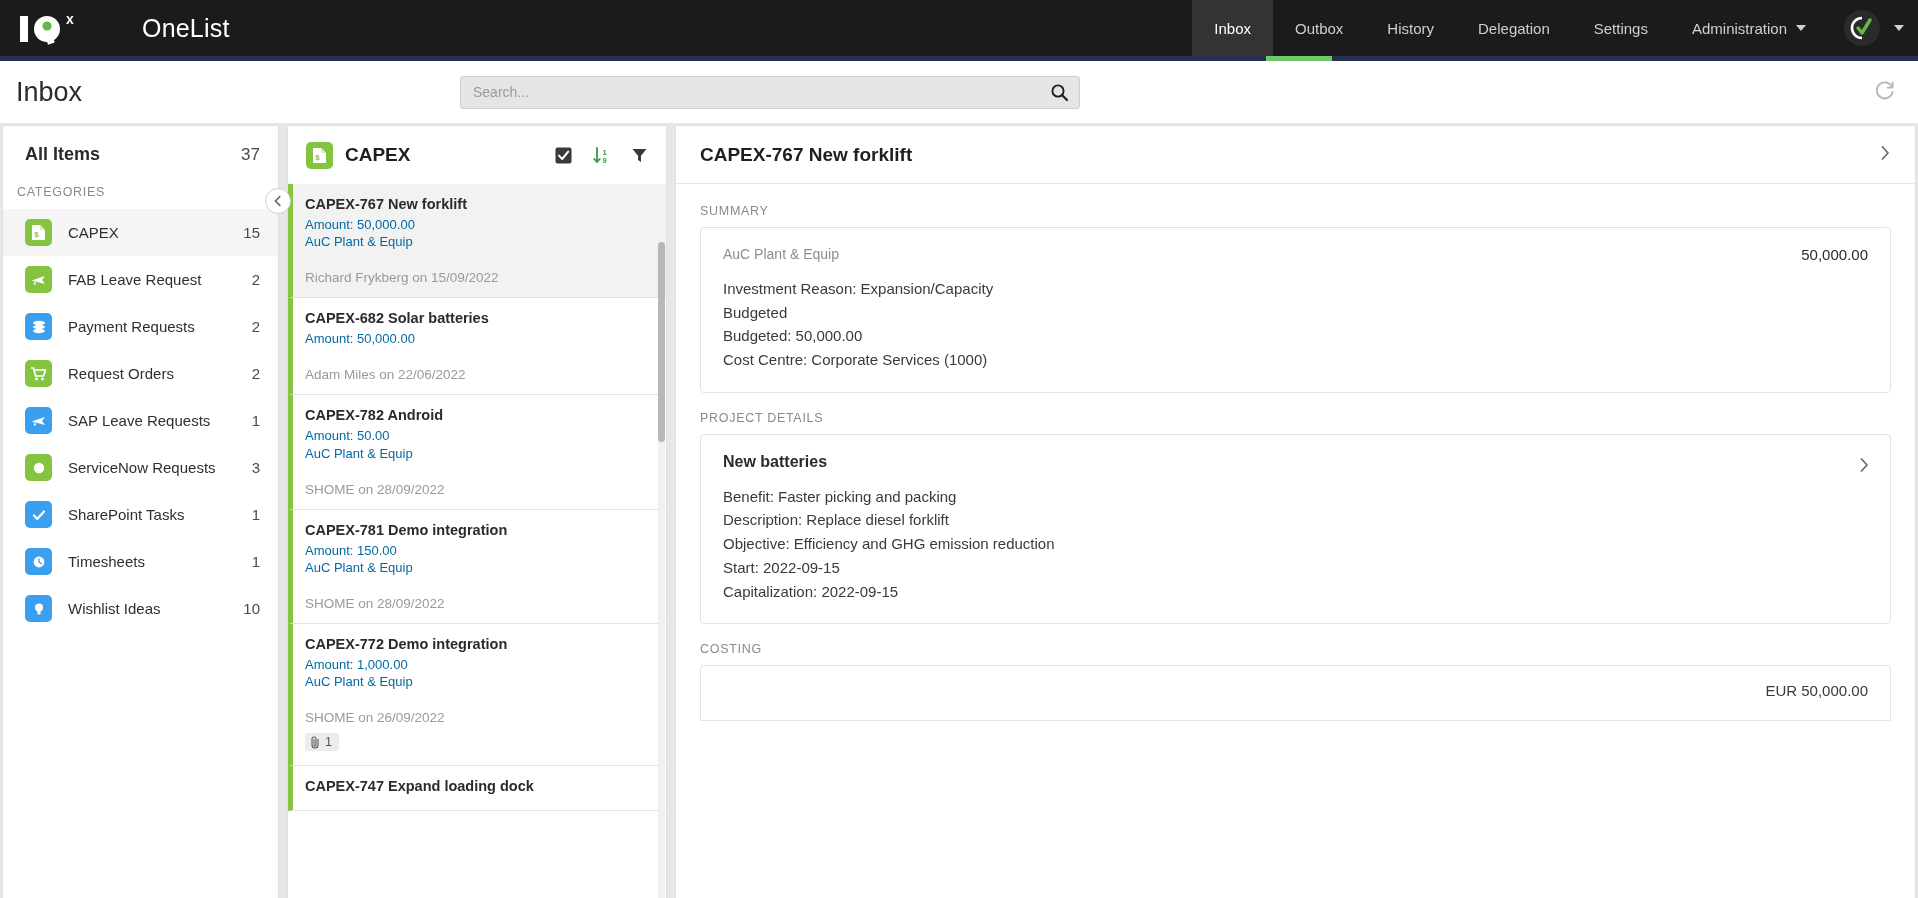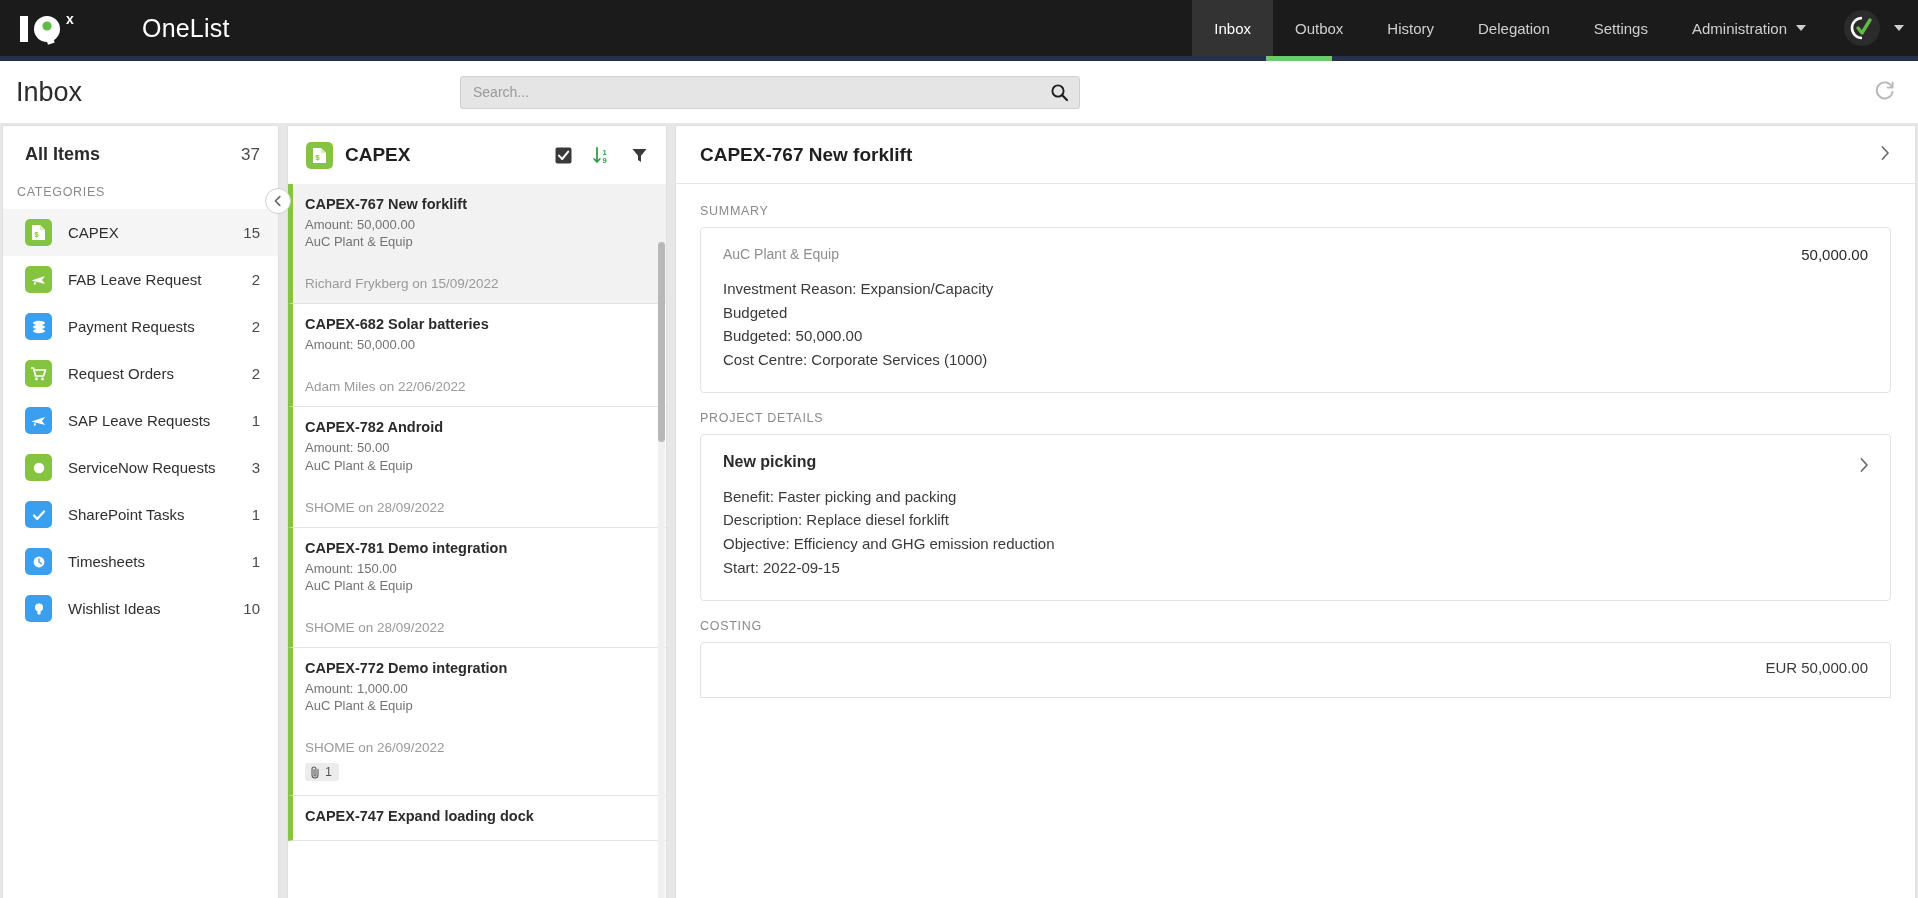--- a/index.html
+++ b/index.html
@@ -142,22 +142,22 @@
   }
   .list-scroll { flex: 1; overflow: hidden; position: relative; }
   .list-item {
     border-left: 5px solid #85c441;
     border-bottom: 1px solid #e3e3e3;
     padding: 12px 14px 12px 12px;
     cursor: pointer; background: #fff;
   }
   .list-item.selected { background: #f2f2f2; }
   .li-title { font-size: 14.5px; font-weight: bold; color: #2b2b2b; margin-bottom: 4px; }
-  .li-sub { font-size: 13px; color: #737373; line-height: 1.32; }
-  .li-meta { font-size: 13.5px; color: #9a9a9a; margin-top: 26px; }
+  .li-sub { font-size: 13px; color: #0369a1; line-height: 1.32; }
+  .li-meta { font-size: 13.5px; color: #9a9a9a; margin-top: 20px; }
   .li-attach {
     display:inline-flex; align-items:center; gap: 4px;
     background: #ececec; border-radius: 3px; padding: 2px 7px 2px 5px;
     margin-top: 8px; font-size: 12.5px; color: #555;
   }
   .list-vscroll {
     position: absolute; right: 1px; top: 58px; width: 7px; bottom: 0;
     background: #f0f0f0;
   }
   .list-vthumb {
@@ -485,30 +485,31 @@
           <span class="card-top-right">50,000.00</span>
         </div>
         <div class="card-line">Investment Reason: Expansion/Capacity</div>
         <div class="card-line">Budgeted</div>
         <div class="card-line">Budgeted: 50,000.00</div>
         <div class="card-line">Cost Centre: Corporate Services (1000)</div>
       </div>
 
       <div class="section-label">PROJECT DETAILS</div>
       <div class="card">
-        <div class="card-title">New picking</div>
+        <div class="card-title">New batteries</div>
         <span class="card-chevron">
           <svg width="16" height="16" viewBox="0 0 16 16">
             <path d="M5.5 2 L11 8 L5.5 14" stroke="#6a6a6a" stroke-width="1.7" fill="none" stroke-linecap="round" stroke-linejoin="round"></path>
           </svg>
         </span>
         <div class="card-line">Benefit: Faster picking and packing</div>
         <div class="card-line">Description: Replace diesel forklift</div>
         <div class="card-line">Objective: Efficiency and GHG emission reduction</div>
         <div class="card-line">Start: 2022-09-15</div>
+        <div class="card-line">Capitalization: 2022-09-15</div>
       </div>
 
       <div class="section-label">COSTING</div>
       <div class="costing-card">
         <span class="costing-amt">EUR 50,000.00</span>
       </div>
     </div>
 
   </div>
 

